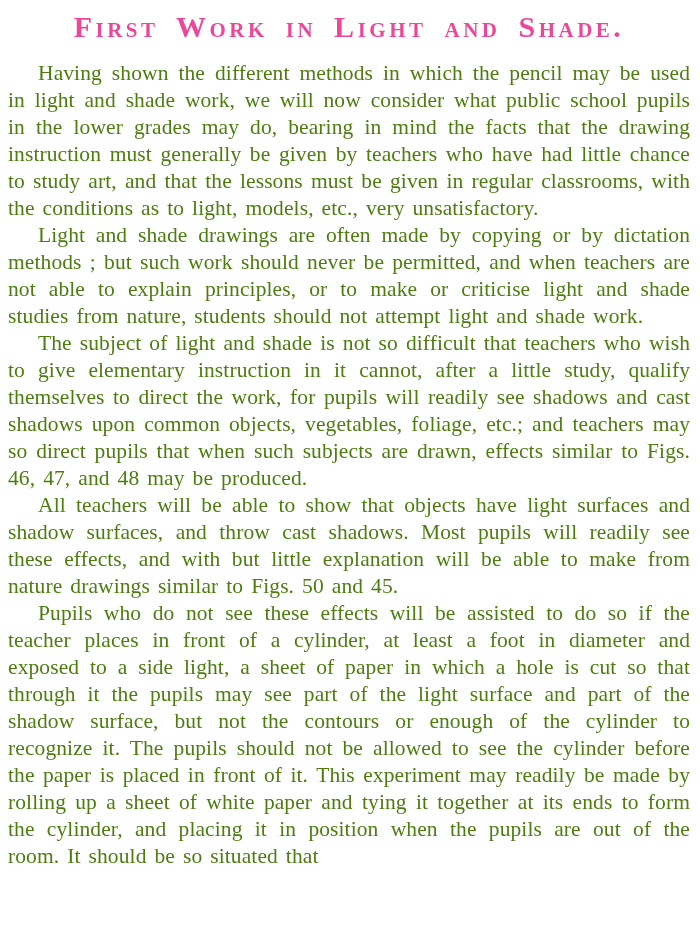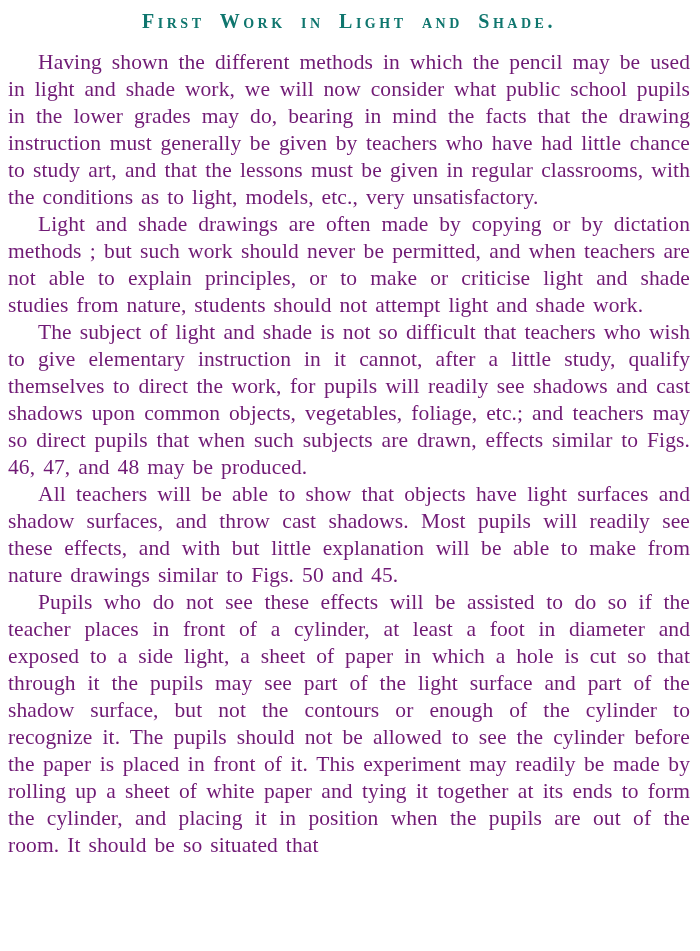--- a/index.html
+++ b/index.html
@@ -17,36 +17,36 @@
   .page {
     box-sizing: border-box;
     width: 700px;
     height: 951px;
     padding: 8px 10px 0 8px;
     background: #ffffff;
   }
   .running-head {
     margin: 2px 0 16px 0;
     text-align: center;
-    font-size: 20px;
+    font-size: 30px;
     font-weight: 600;
     font-variant: small-caps;
     letter-spacing: 3.5px;
     word-spacing: 7px;
-    color: #0f766e;
+    color: #ec4899;
   }
   .body-text p {
     margin: 0;
     text-indent: 30px;
     text-align: justify;
     font-size: 21.5px;
     line-height: 27px;
     word-spacing: 2.5px;
     letter-spacing: 0.1px;
-    color: #701a75;
+    color: #4d7c0f;
   }
 </style>
 </head>
 <body>
 
 <div class="page">
   <h1 class="running-head">First Work in Light and Shade.</h1>
 
   <div class="body-text">
     <p>Having shown the different methods in which the pencil may be used in light and shade work, we will now consider what public school pupils in the lower grades may do, bearing in mind the facts that the drawing instruction must generally be given by teachers who have had little chance to study art, and that the lessons must be given in regular classrooms, with the conditions as to light, models, etc., very unsatisfactory.</p>

